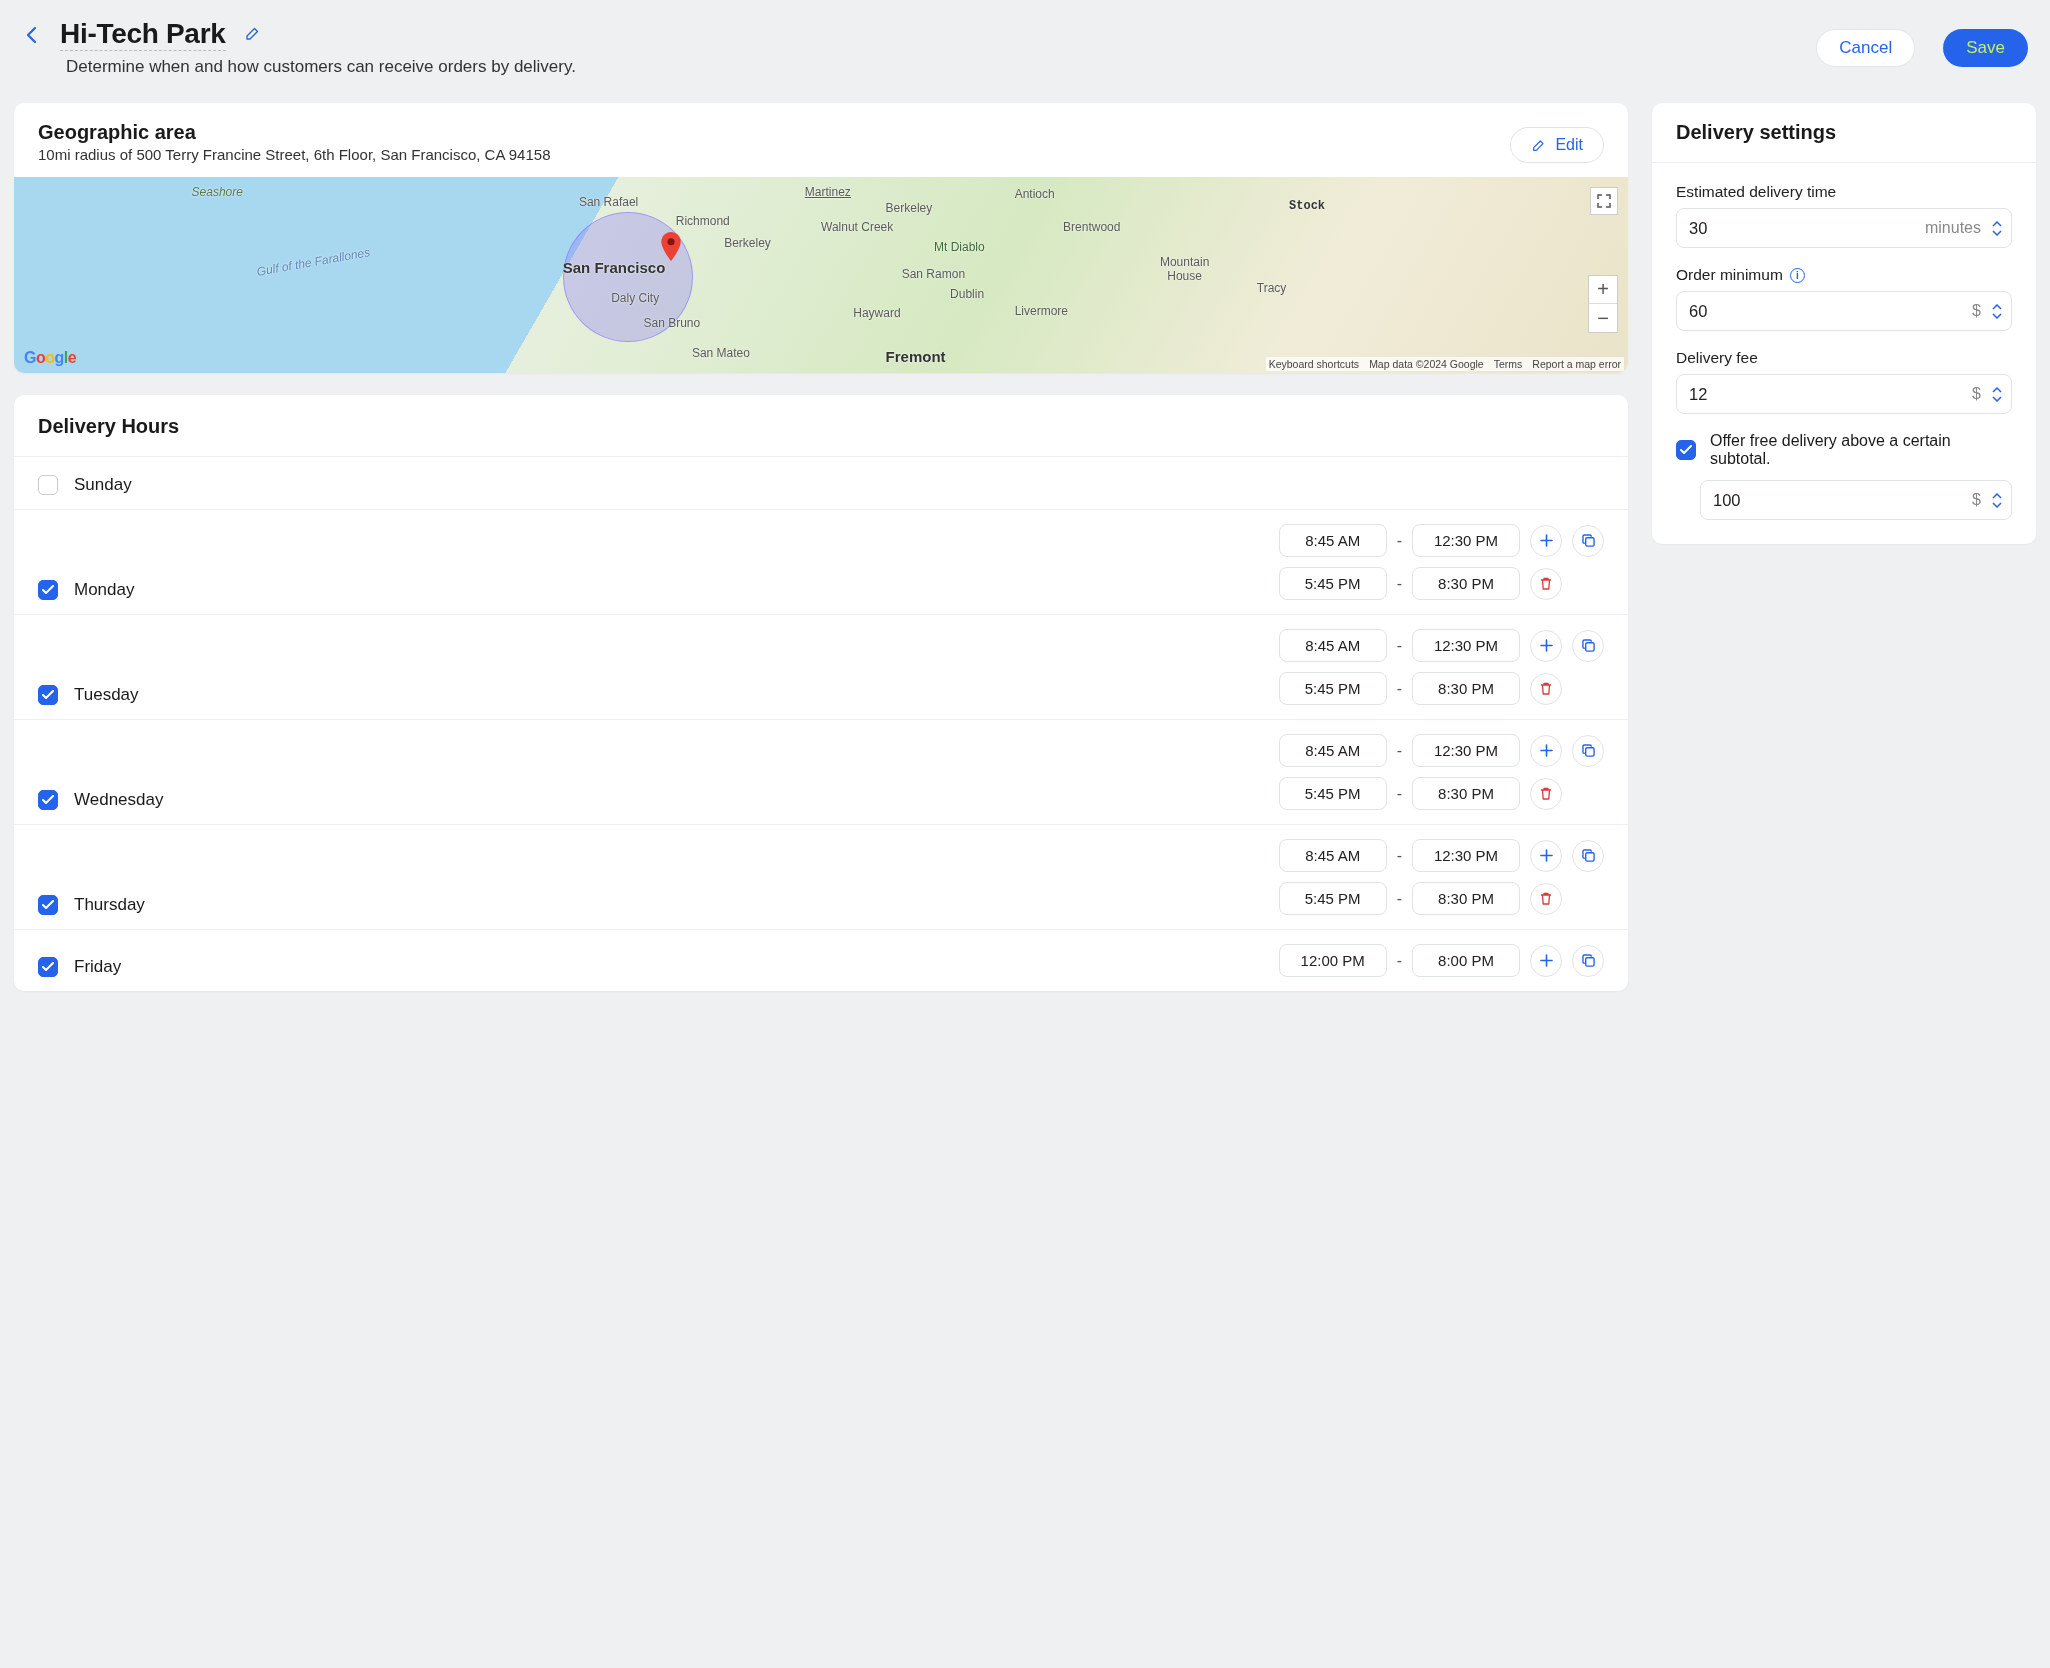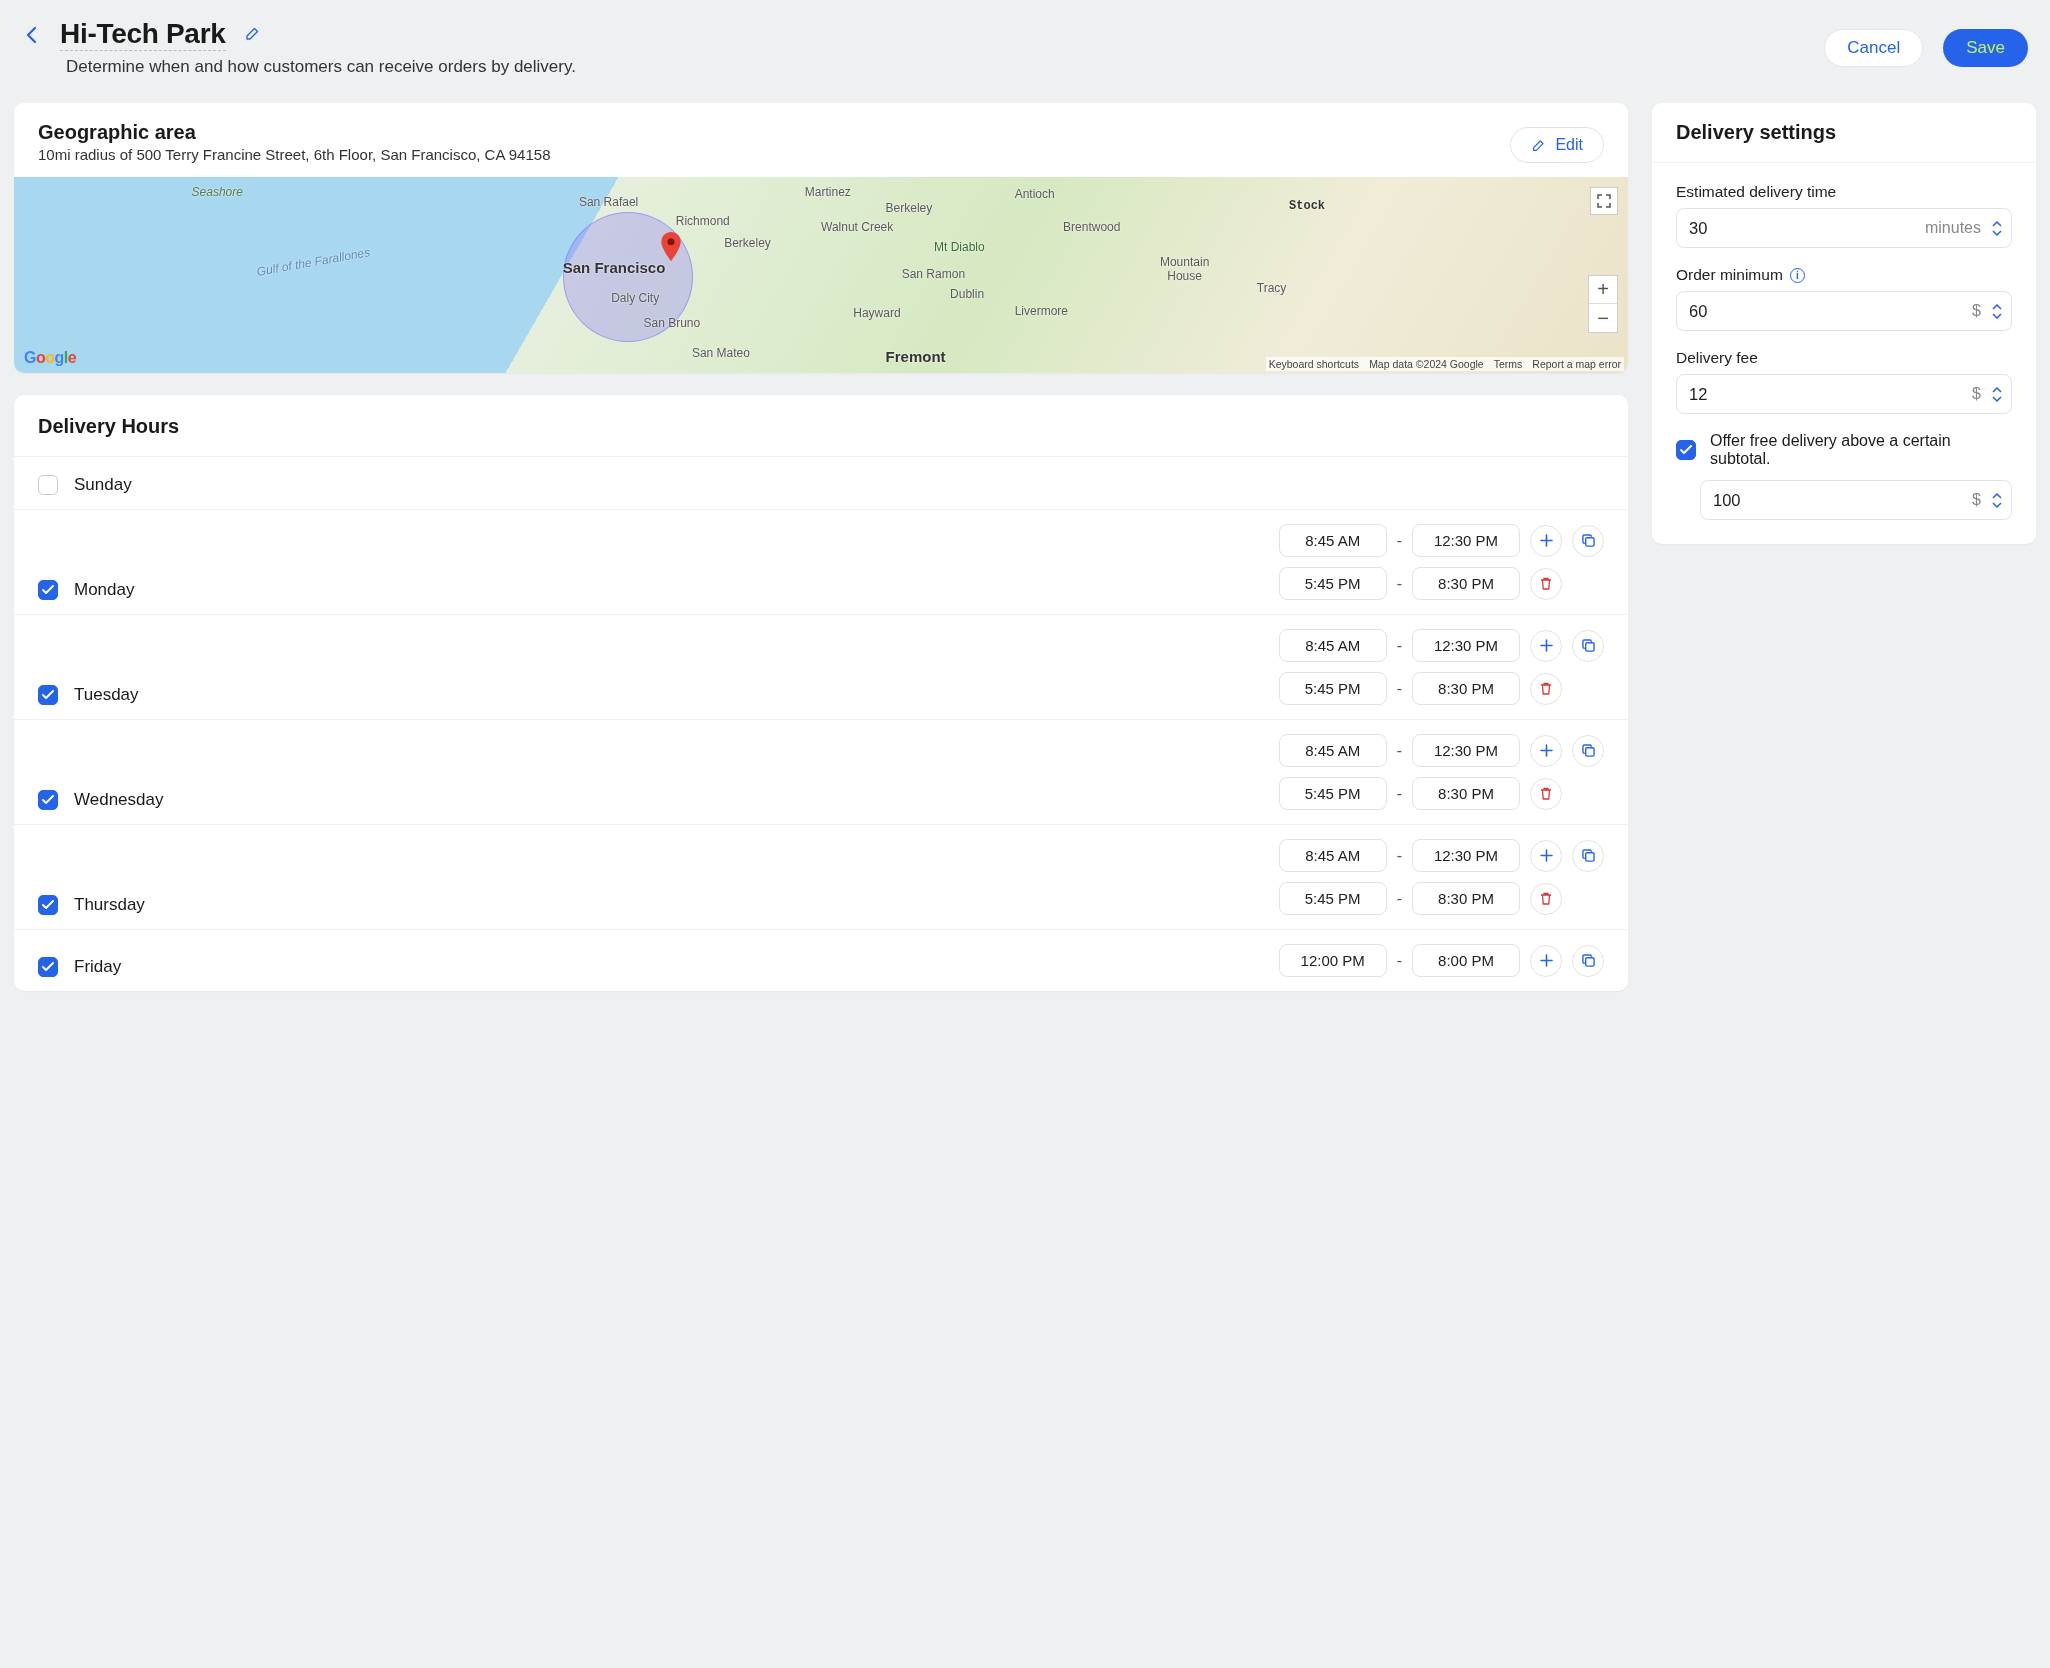--- a/index.html
+++ b/index.html
@@ -43,21 +43,21 @@
   .edit-title-icon {
     color:#2563eb;
     cursor:pointer;
   }
   .subtitle {
     margin-top: 6px;
     margin-left: 46px;
     font-size: 17px;
     color:#333;
   }
-  .header-actions { display:flex; gap:20px; align-items:flex-end; }
+  .header-actions { display:flex; gap:28px; align-items:flex-end; }
   .btn {
     padding: 8px 22px;
     border-radius: 999px;
     font-size:17px;
     font-weight:500;
     cursor:pointer;
     border:1px solid transparent;
   }
   .btn-cancel { background:#fff; color:#2563eb; border-color:#e3e6e9;}
   .btn-save { background:#2563eb; color:#bef264; }
@@ -254,21 +254,21 @@
                 <circle cx="12" cy="11" r="4" fill="#811411"></circle>
               </svg>
           </div>
           <div class="label" style="left:11%; top:4%; font-style:italic; color:#5a7a4a;">Seashore</div>
           <div class="label" style="left:15%; top:40%; font-style:italic; color:#5c88b8; transform:rotate(-10deg);">Gulf of the Farallones</div>
           <div class="label" style="left:35%; top:9%;">San Rafael</div>
           <div class="label" style="left:41%; top:19%;">Richmond</div>
           <div class="label" style="left:44%; top:30%;">Berkeley</div>
           <div class="label" style="left:50%; top:22%;">Walnut Creek</div>
           <div class="label" style="left:57%; top:32%; color:#3a6b3a;">Mt Diablo</div>
-          <div class="label" style="left:49%; top:4%;">Martinez</div>
+          <div class="label" style="left:49%; top:4%;text-decoration:underline;">Martinez</div>
           <div class="label" style="left:54%; top:12%;">Berkeley</div>
           <div class="label" style="left:62%; top:5%;">Antioch</div>
           <div class="label" style="left:65%; top:22%;">Brentwood</div>
           <div class="label" style="left:79%; top:11%; font-weight:700; color:#333;font-family:Liberation Mono, monospace;">Stock</div>
           <div class="label" style="left:71%; top:40%; white-space:pre; text-align:center;">Mountain
 House</div>
           <div class="label" style="left:77%; top:53%;">Tracy</div>
           <div class="label" style="left:55%; top:46%;">San Ramon</div>
           <div class="label" style="left:58%; top:56%;">Dublin</div>
           <div class="label" style="left:62%; top:65%;">Livermore</div>

